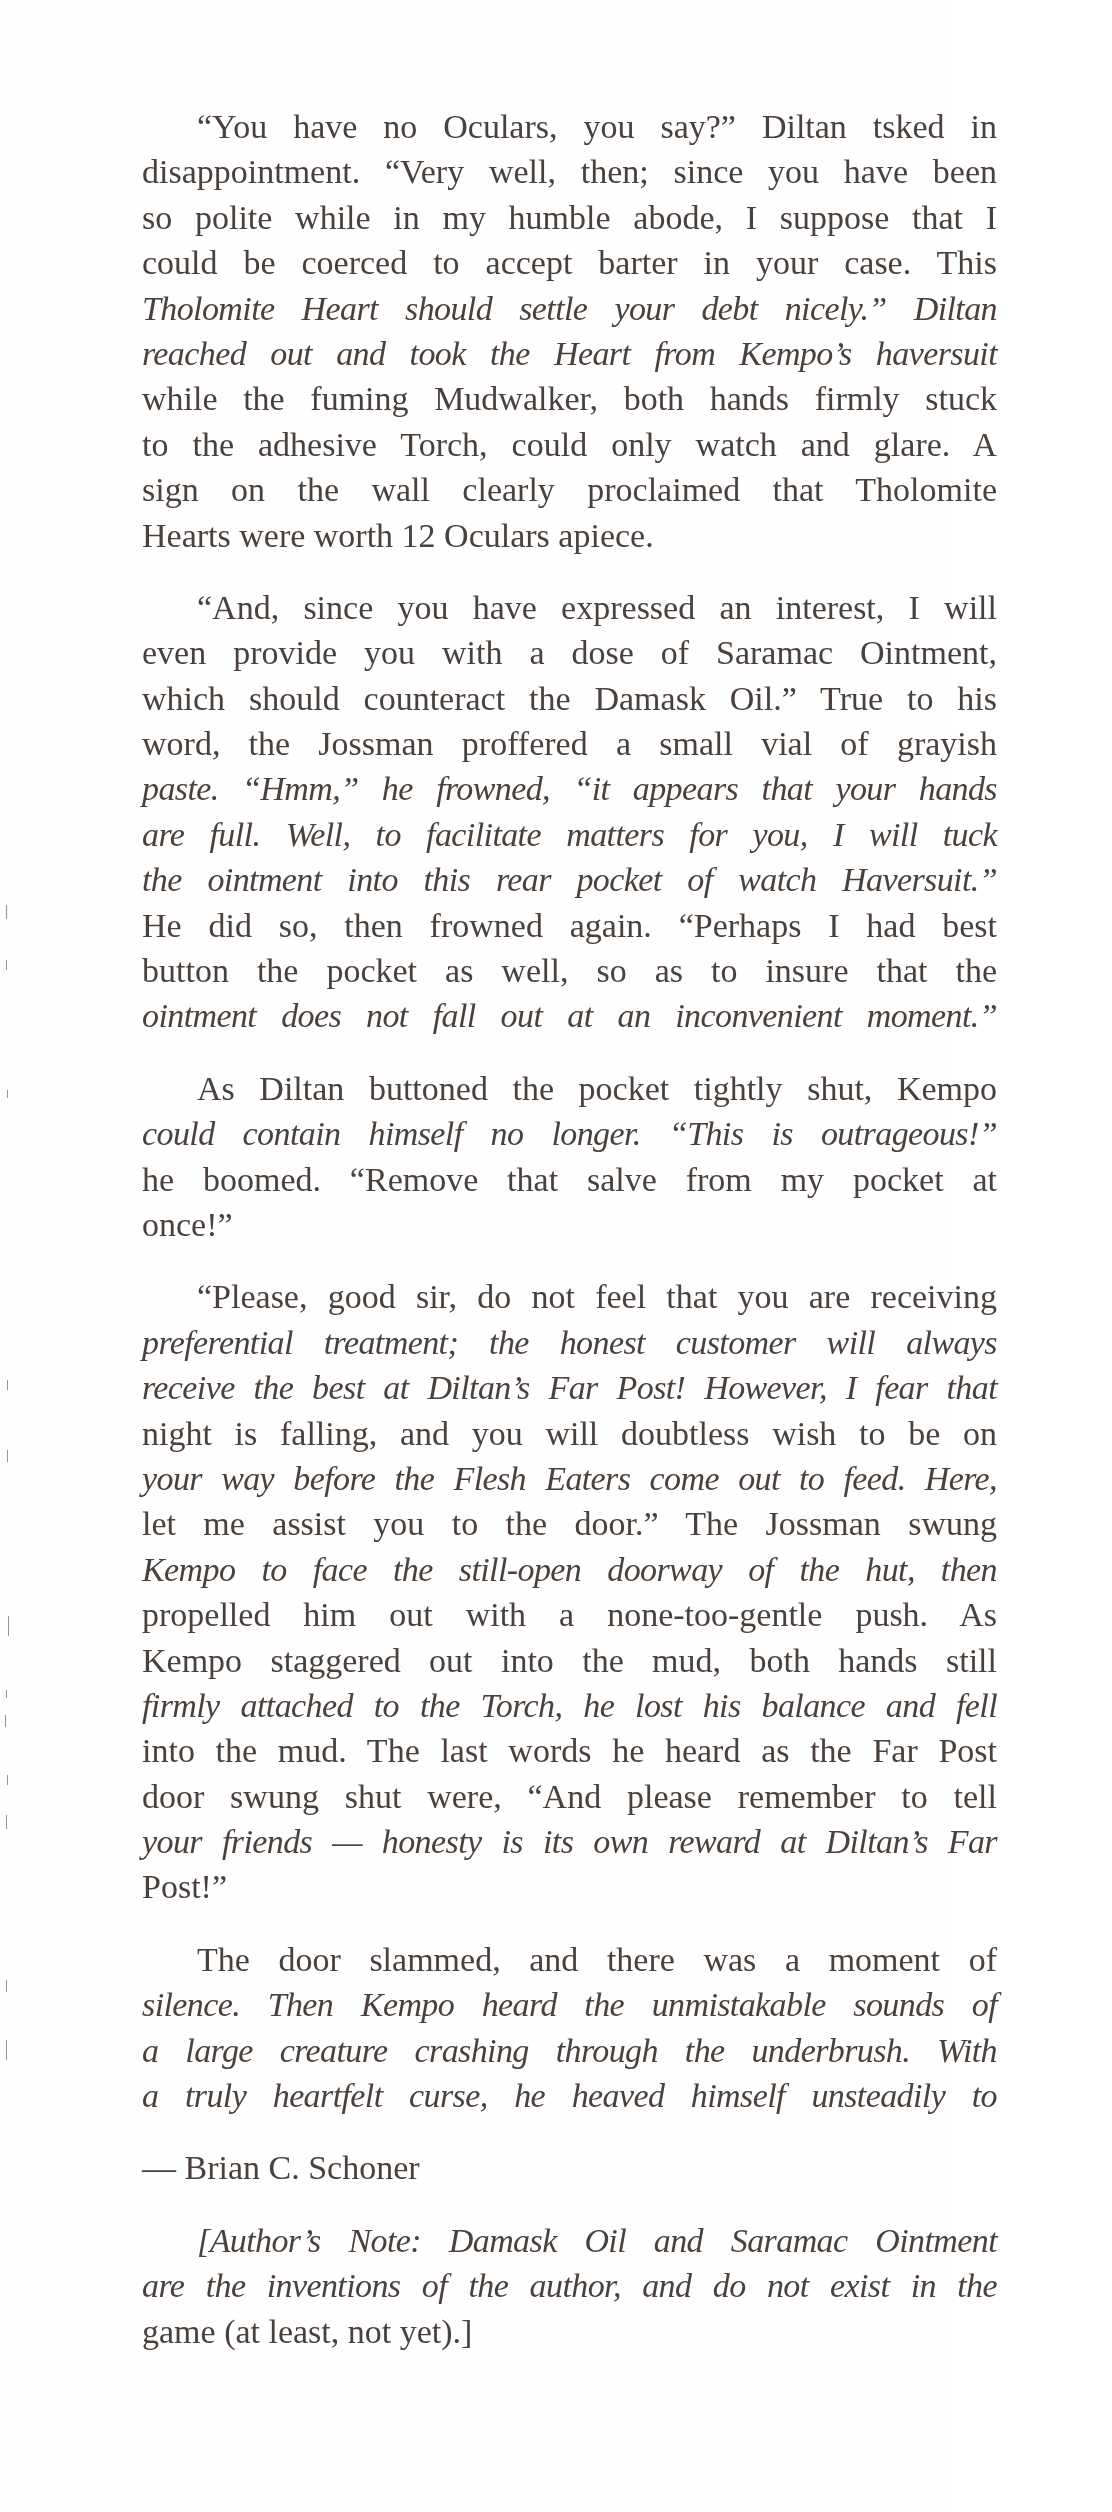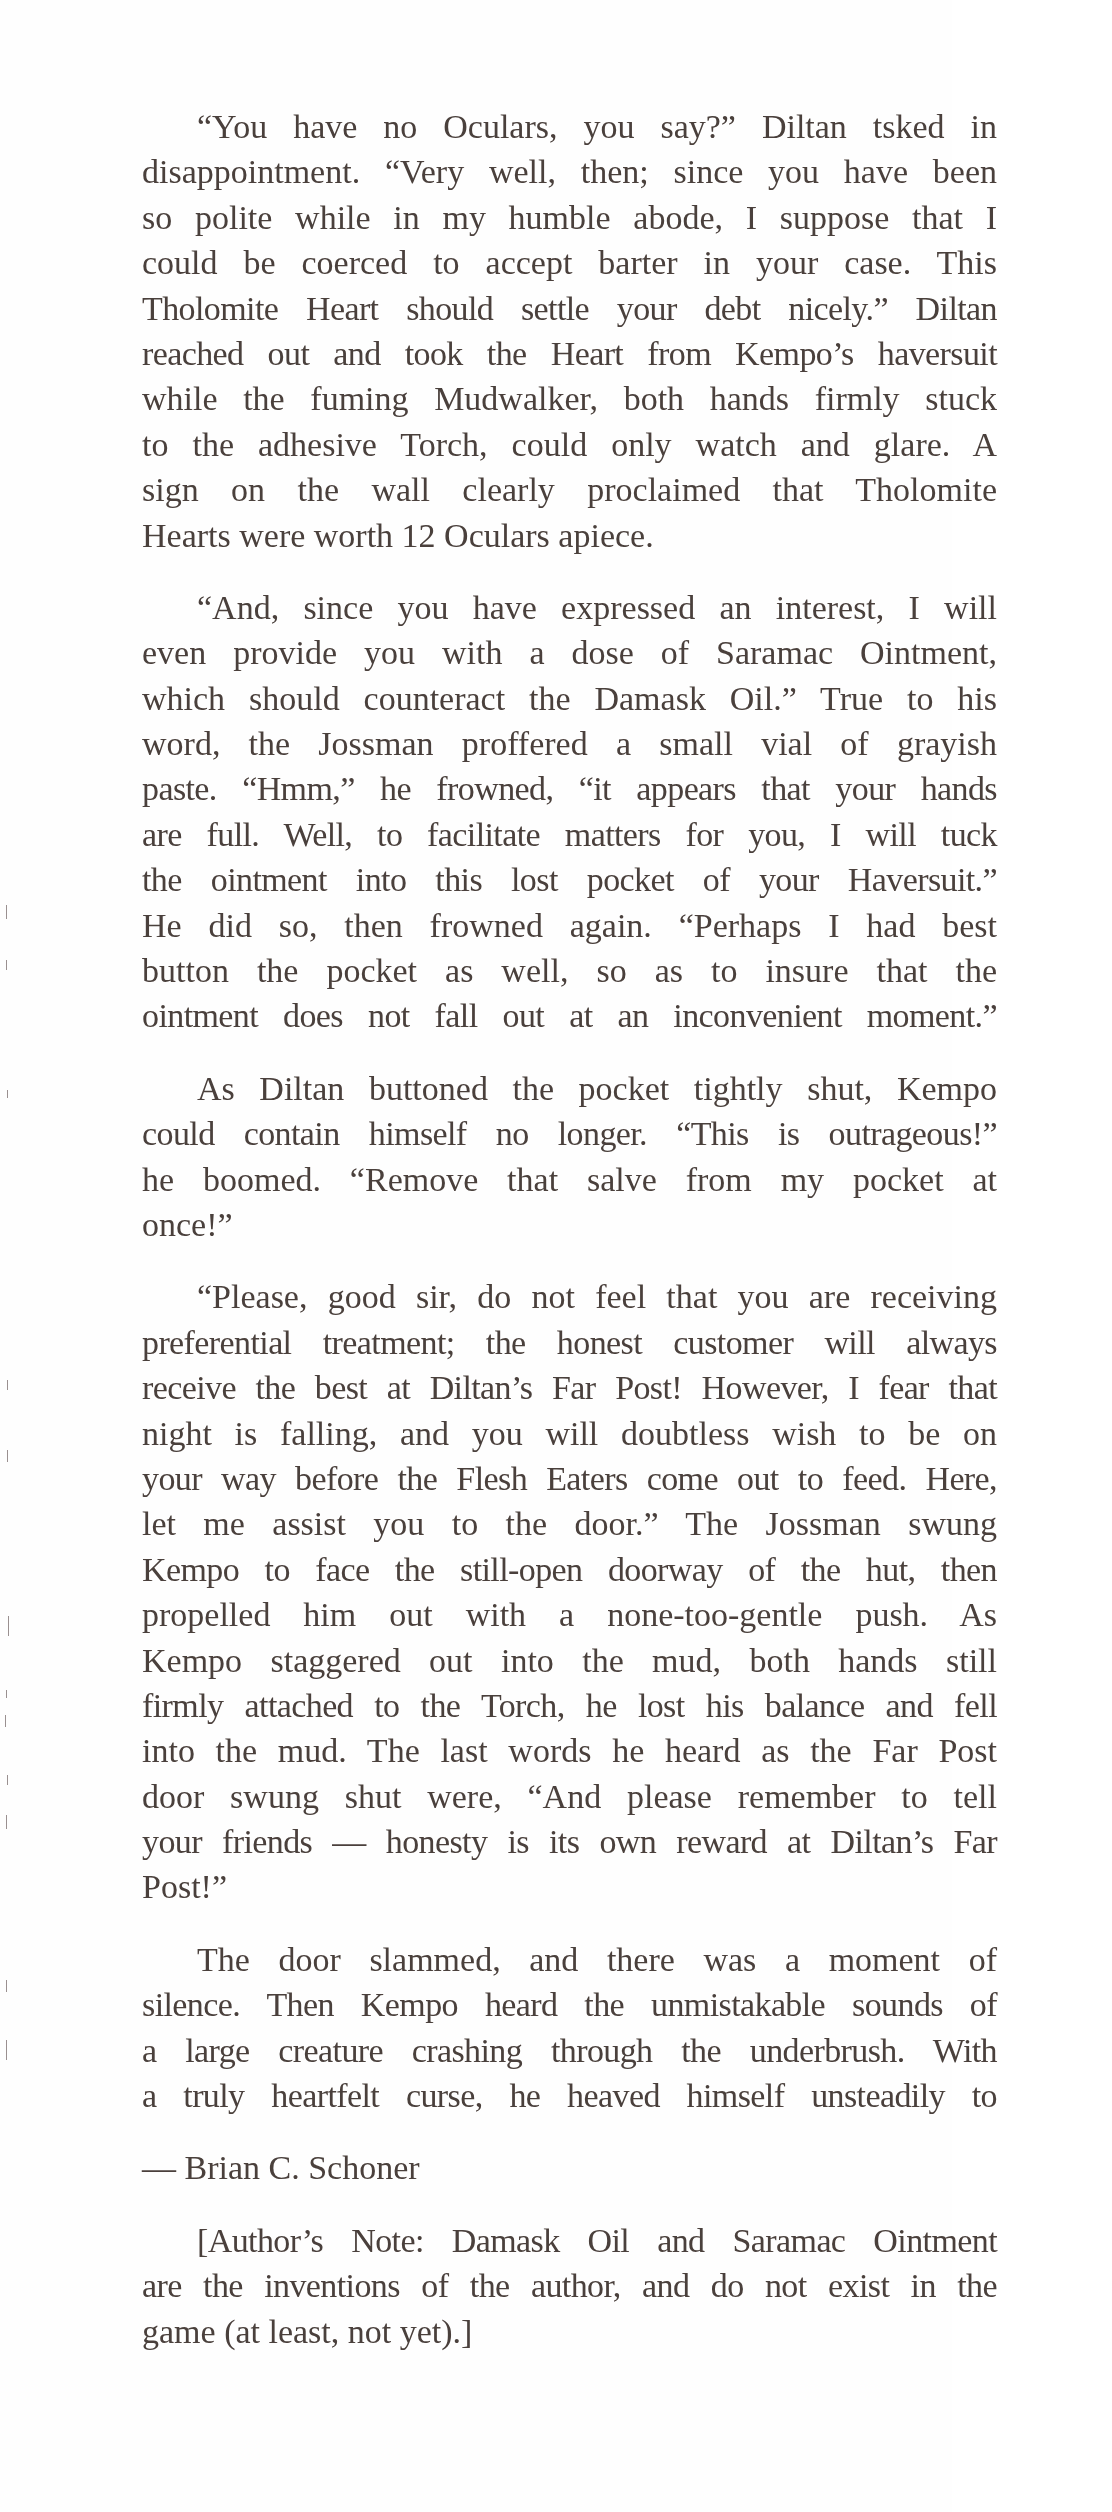--- a/index.html
+++ b/index.html
@@ -42,20 +42,21 @@
     transform-origin: left center;
   }
   .line.indent {
     padding-left: 55px;
   }
   .line.last {
     text-align-last: left;
   }
   .line.fit {
     letter-spacing: -0.6px;
+    font-style: italic;
   }
   .signature {
     text-align: left;
     height: 45.4px;
     line-height: 45.4px;
     padding-right: 7px;
     margin: 0 0 27px 0;
   }
   .artifact {
     position: absolute;
@@ -96,21 +97,21 @@
       <span class="line last">Hearts were worth 12 Oculars apiece.</span>
     </div>
 
     <div class="para">
       <span class="line indent">“And, since you have expressed an interest, I will</span>
       <span class="line">even provide you with a dose of Saramac Ointment,</span>
       <span class="line">which should counteract the Damask Oil.” True to his</span>
       <span class="line">word, the Jossman proffered a small vial of grayish</span>
       <span class="line fit">paste. “Hmm,” he frowned, “it appears that your hands</span>
       <span class="line fit">are full. Well, to facilitate matters for you, I will tuck</span>
-      <span class="line fit">the ointment into this lost pocket of your Haversuit.”</span>
+      <span class="line fit">the ointment into this rear pocket of watch Haversuit.”</span>
       <span class="line">He did so, then frowned again. “Perhaps I had best</span>
       <span class="line">button the pocket as well, so as to insure that the</span>
       <span class="line fit">ointment does not fall out at an inconvenient moment.”</span>
     </div>
 
     <div class="para">
       <span class="line indent">As Diltan buttoned the pocket tightly shut, Kempo</span>
       <span class="line fit">could contain himself no longer. “This is outrageous!”</span>
       <span class="line">he boomed. “Remove that salve from my pocket at</span>
       <span class="line last">once!”</span>

